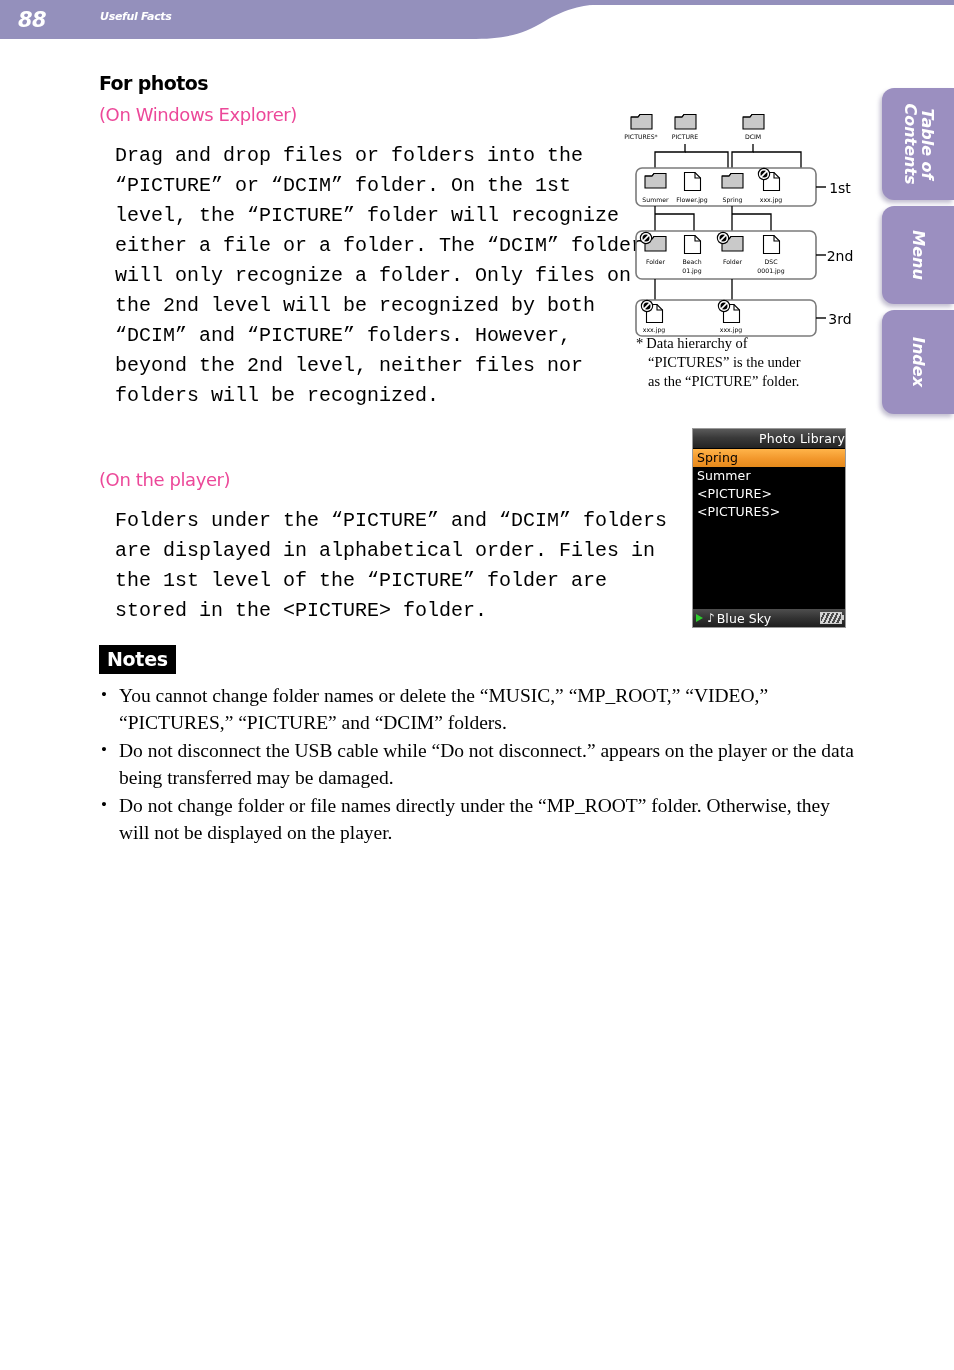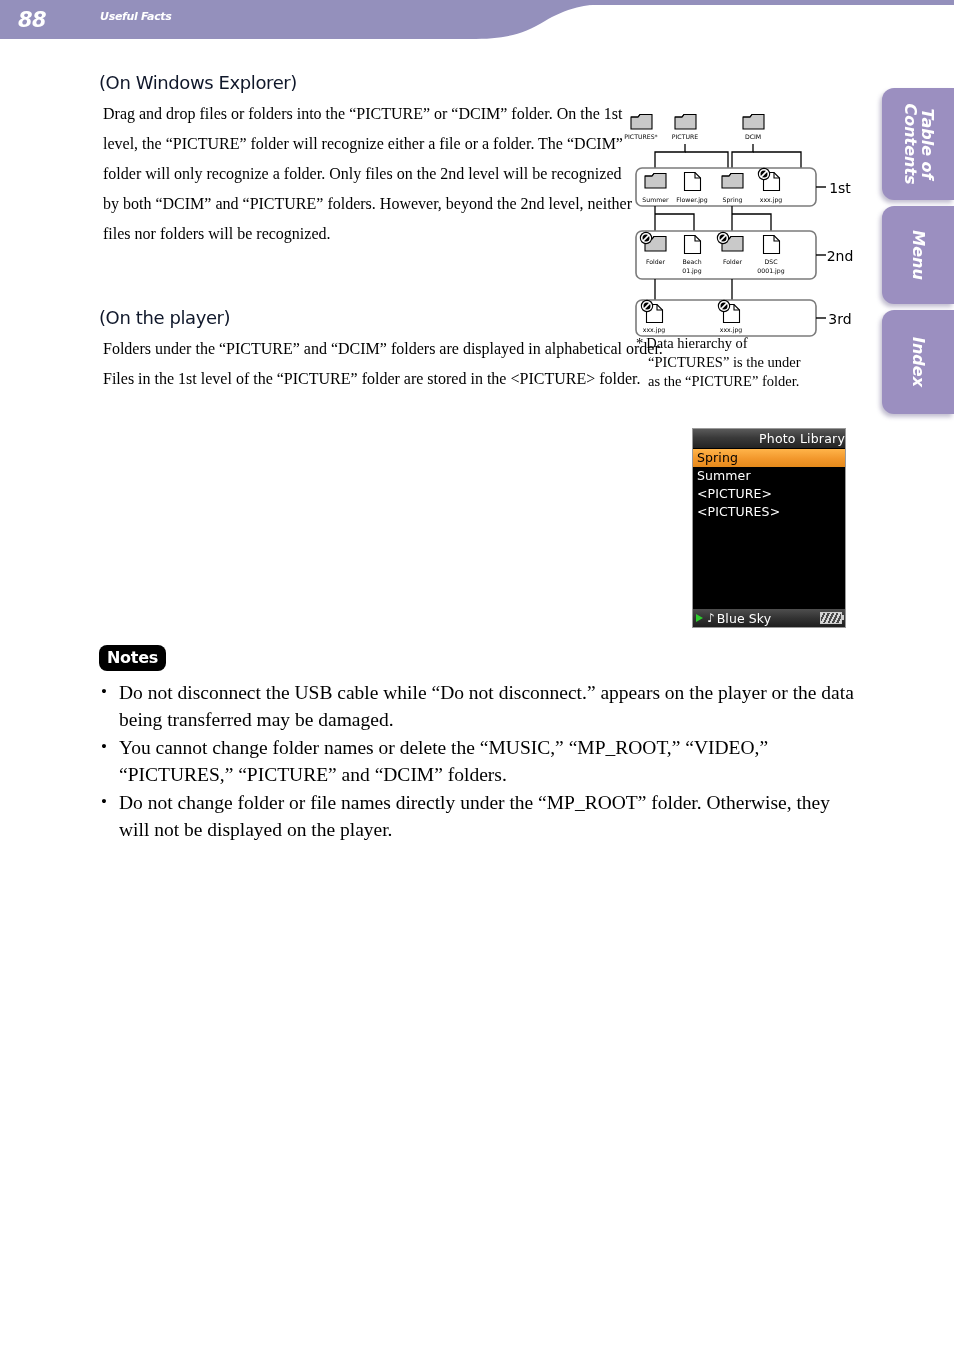--- a/index.html
+++ b/index.html
@@ -84,54 +84,53 @@
     margin: 0 0 10px 0;
     font-family: "DejaVu Sans", sans-serif;
     font-weight: bold;
     font-size: 19px;
     letter-spacing: -0.6px;
     color: #000;
   }
   .subhead {
     font-family: "DejaVu Sans", sans-serif;
     font-size: 18px;
-    color: #0f172a;
+    color: #ec4899;
     letter-spacing: -0.4px;
     margin: 0 0 6px 0;
   }
   .bodytext {
-    font-family: Liberation Serif, serif;
-    font-size: 16px;
+    font-family: Liberation Mono, monospace;
+    font-size: 20px;
     line-height: 30px;
     color: #000;
-    margin: 4px;
+    margin: 16px;
   }
   #para-explorer { width: 530px; }
   #para-player   { width: 570px; }
 
   #block-explorer { margin-bottom: 58px; }
   #block-player   { margin-bottom: 0; }
 
   
   #notes-block {
     position: absolute;
     left: 99px;
     top: 645px;
     width: 760px;
   }
   #notes-badge {
     display: inline-block;
     background: #000000;
     color: #ffffff;
     font-family: "DejaVu Sans", sans-serif;
     font-weight: bold;
-    font-size: 16px;
+    font-size: 19px;
     padding: 3px 8px 4px 8px;
     letter-spacing: -0.3px;
-    border-radius: 8px;
   }
   ul#notes-list {
     list-style: none;
     margin: 8px 0 0 0;
     padding: 0;
   }
   ul#notes-list li {
     position: relative;
     padding-left: 20px;
     font-family: "Liberation Serif", serif;
@@ -260,37 +259,38 @@
   </span>
 </div>
 <div class="side-tab" id="tab-menu">
   <span class="tab-label">Menu</span>
 </div>
 <div class="side-tab" id="tab-index">
   <span class="tab-label">Index</span>
 </div>
 
 <div id="content">
+  <h2 id="for-photos">For photos</h2>
 
   <div id="block-explorer">
     <p class="subhead">(On Windows Explorer)</p>
     <p class="bodytext" id="para-explorer">Drag and drop files or folders into the “PICTURE” or “DCIM” folder. On the 1st level, the “PICTURE” folder will recognize either a file or a folder. The “DCIM” folder will only recognize a folder. Only files on the 2nd level will be recognized by both “DCIM” and “PICTURE” folders. However, beyond the 2nd level, neither files nor folders will be recognized.</p>
   </div>
 
   <div id="block-player">
     <p class="subhead">(On the player)</p>
     <p class="bodytext" id="para-player">Folders under the “PICTURE” and “DCIM” folders are displayed in alphabetical order. Files in the 1st level of the “PICTURE” folder are stored in the &lt;PICTURE&gt; folder.</p>
   </div>
 </div>
 
 <div id="notes-block">
   <span id="notes-badge">Notes</span>
   <ul id="notes-list">
+    <li>You cannot change folder names or delete the “MUSIC,” “MP_ROOT,” “VIDEO,” “PICTURES,” “PICTURE” and “DCIM” folders.</li>
     <li>Do not disconnect the USB cable while “Do not disconnect.” appears on the player or the data being transferred may be damaged.</li>
-    <li>You cannot change folder names or delete the “MUSIC,” “MP_ROOT,” “VIDEO,” “PICTURES,” “PICTURE” and “DCIM” folders.</li>
     <li>Do not change folder or file names directly under the “MP_ROOT” folder. Otherwise, they will not be displayed on the player.</li>
   </ul>
 </div>
 
 <div id="diagram">
   <svg width="240" height="285" viewBox="0 0 240 285" xmlns="http://www.w3.org/2000/svg">
     <defs>
 
       <g id="ico-folder">
         <path d="M0,3 L7,3 L9,0.5 L21,0.5 L21,15 L0,15 Z" fill="#c9c9c9" stroke="#000" stroke-width="1.1"></path>

